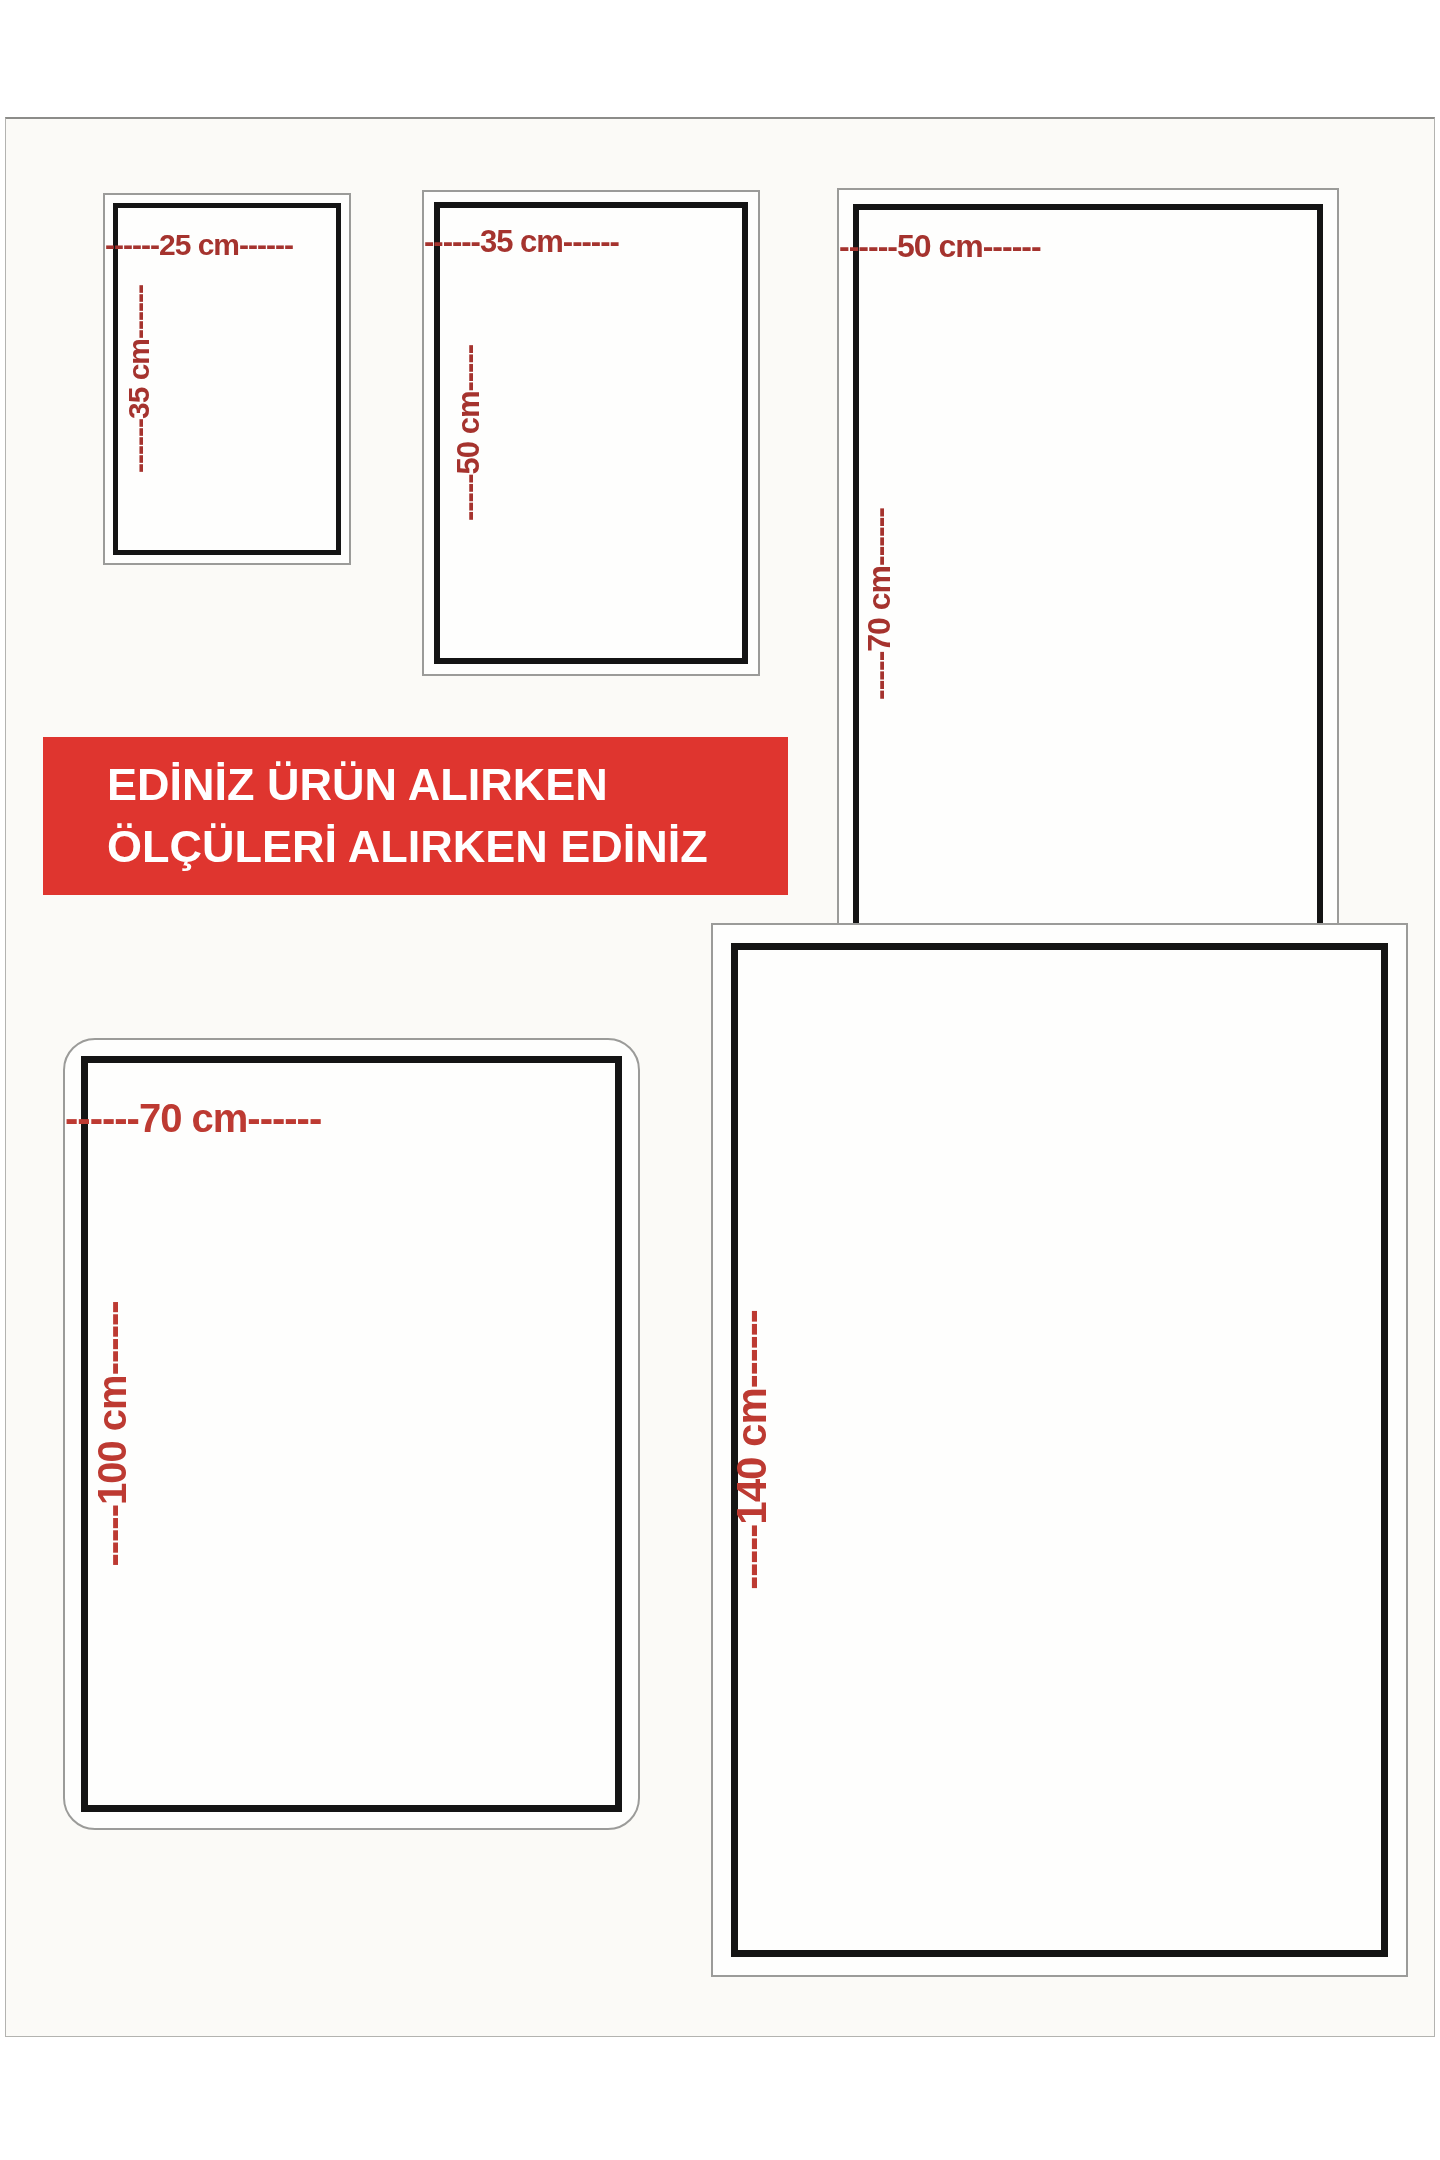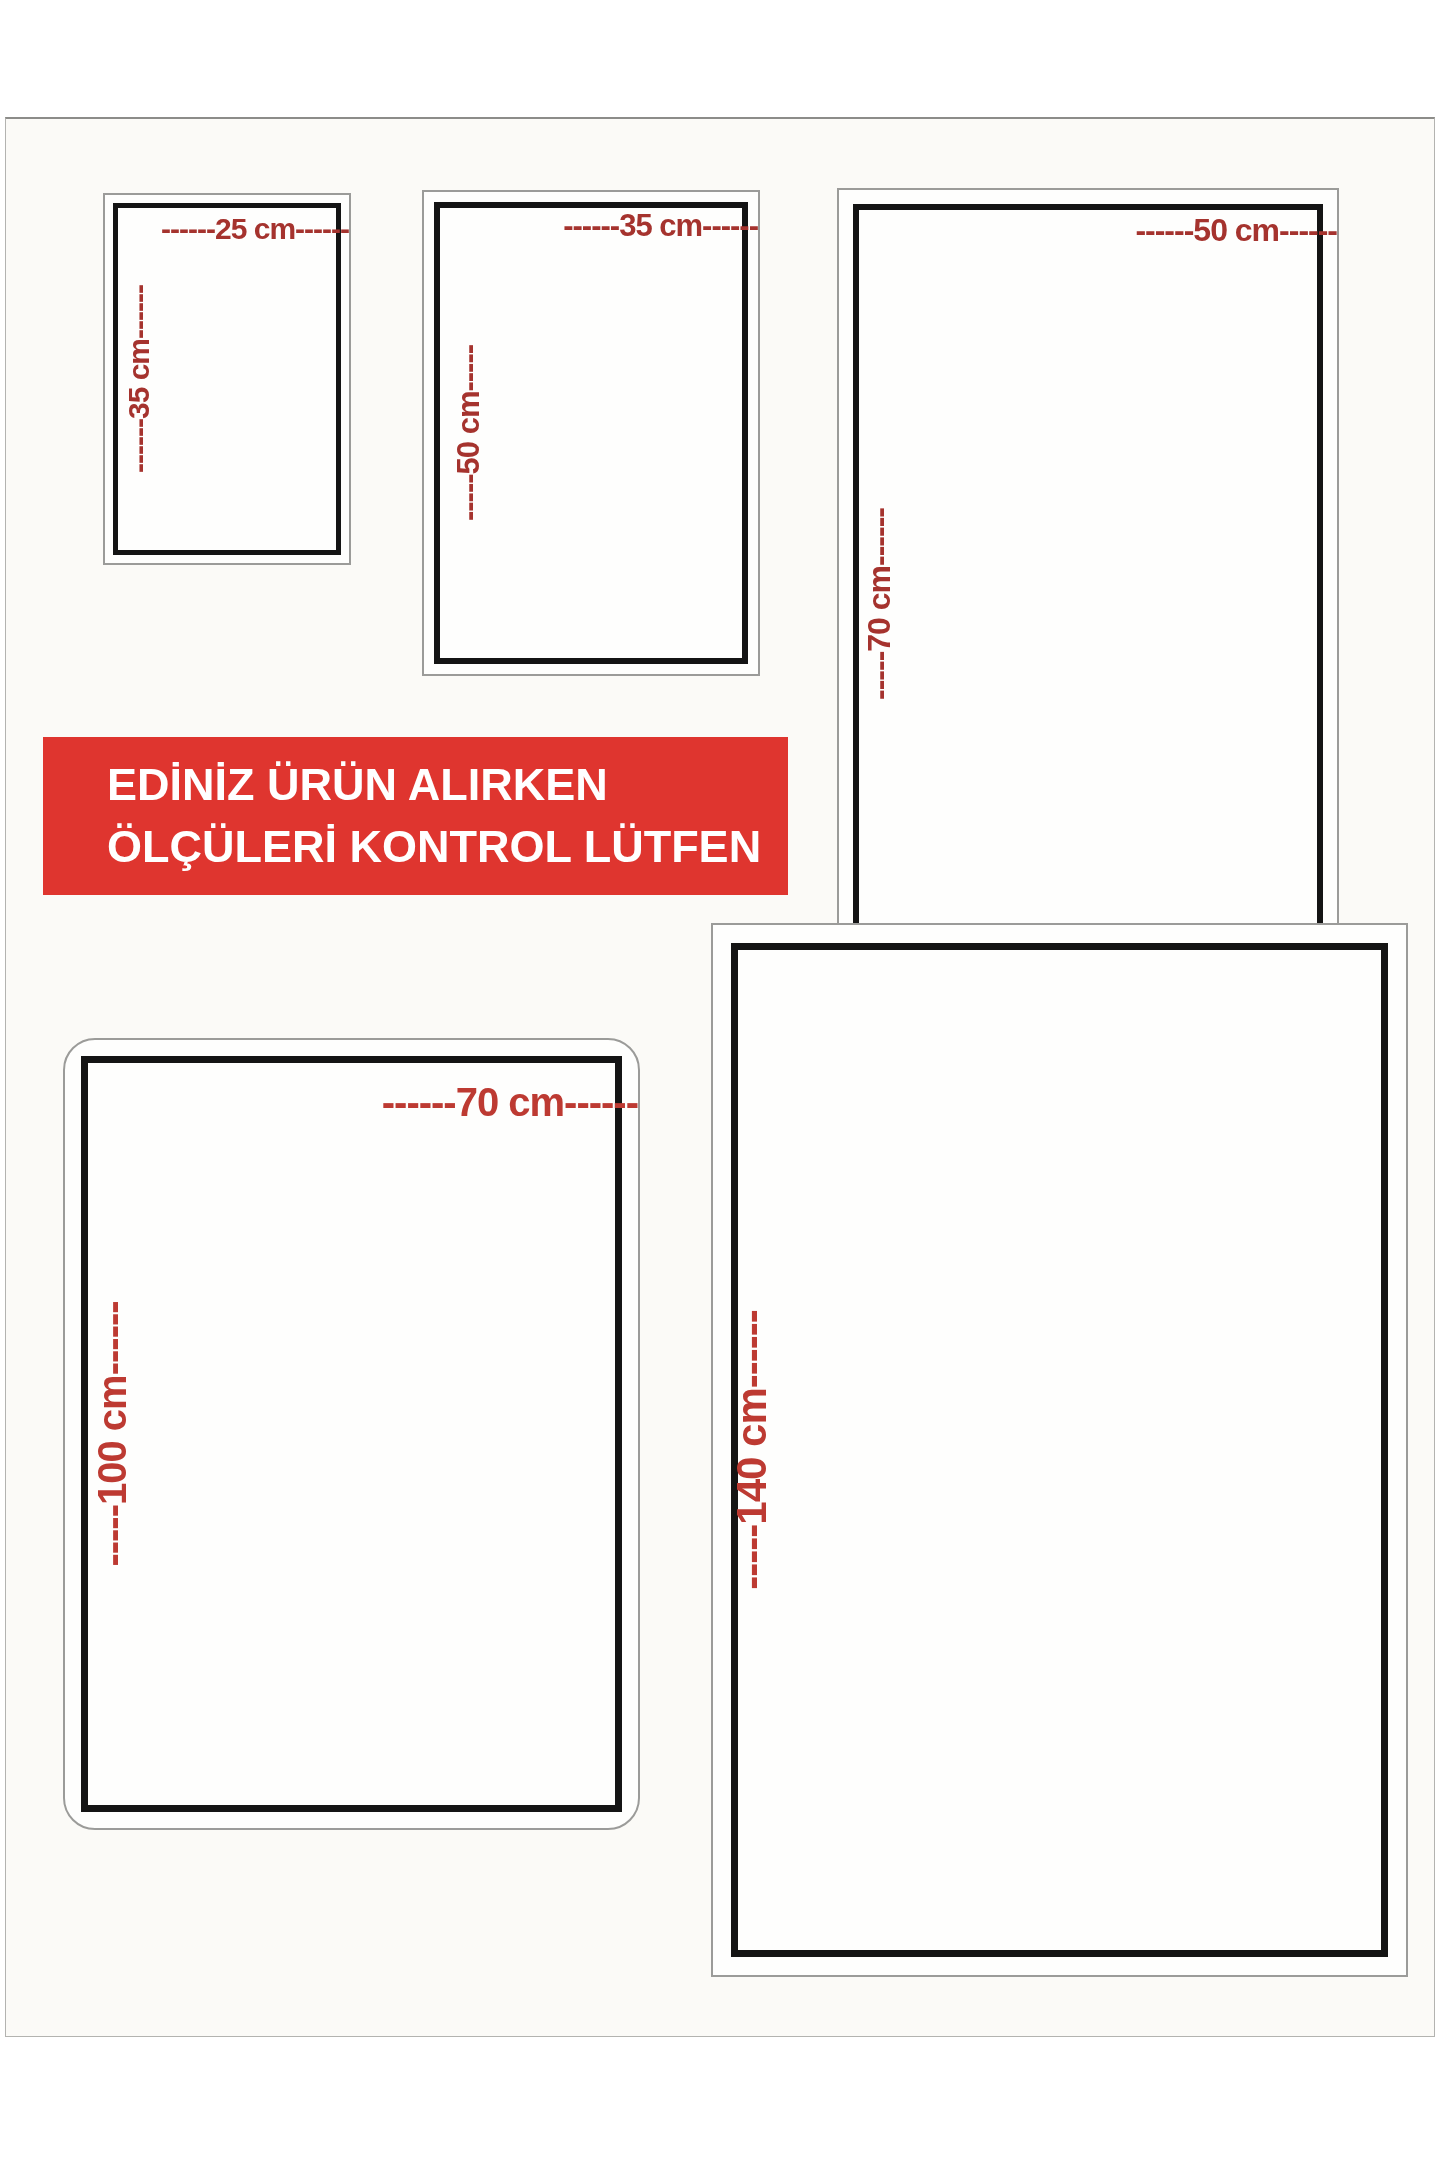--- a/index.html
+++ b/index.html
@@ -30,25 +30,26 @@
   
   .inner-frame{
     position:absolute;
     border-style:solid;
     border-color:#141414;
     box-sizing:border-box;
   }
   .w-label{
     position:absolute;
     left:0; right:0;
-    text-align:right;
+    text-align:left;
     font-weight:bold;
     letter-spacing:-1px;
     white-space:nowrap;
     color:#a5332e;
+    margin-top:16px;
   }
   .h-label{
     position:absolute;
     top:50%;
     transform:translate(-50%,-50%) rotate(-90deg);
     font-weight:bold;
     letter-spacing:-1px;
     white-space:nowrap;
     color:#a5332e;
   }
@@ -91,21 +92,21 @@
   </div>
 
   <div class="size-box" style="left:837px; top:188px; width:502px; height:831px;">
     <div class="inner-frame" style="left:14px; top:14px; right:14px; bottom:14px; border-width:6px;"></div>
     <div class="w-label" style="top:22px; font-size:32px;">------50 cm------</div>
     <div class="h-label" style="left:40px; font-size:32px;">-----70 cm------</div>
   </div>
 
   <div id="warning-banner">
     <span>EDİNİZ ÜRÜN ALIRKEN</span>
-    <span>ÖLÇÜLERİ KONTROL LÜTFEN</span>
+    <span>ÖLÇÜLERİ ALIRKEN EDİNİZ</span>
   </div>
 
   <div class="size-box big-red" style="left:63px; top:1038px; width:577px; height:792px;border-radius:32px;">
     <div class="inner-frame" style="left:16px; top:16px; right:16px; bottom:16px; border-width:7px;"></div>
     <div class="w-label" style="top:40px; font-size:40px;">------70 cm------</div>
     <div class="h-label" style="left:47px; font-size:40px;">-----100 cm------</div>
   </div>
 
   <div class="size-box big-red" style="left:711px; top:923px; width:697px; height:1054px;">
     <div class="inner-frame" style="left:18px; top:18px; right:18px; bottom:18px; border-width:7px;"></div>

